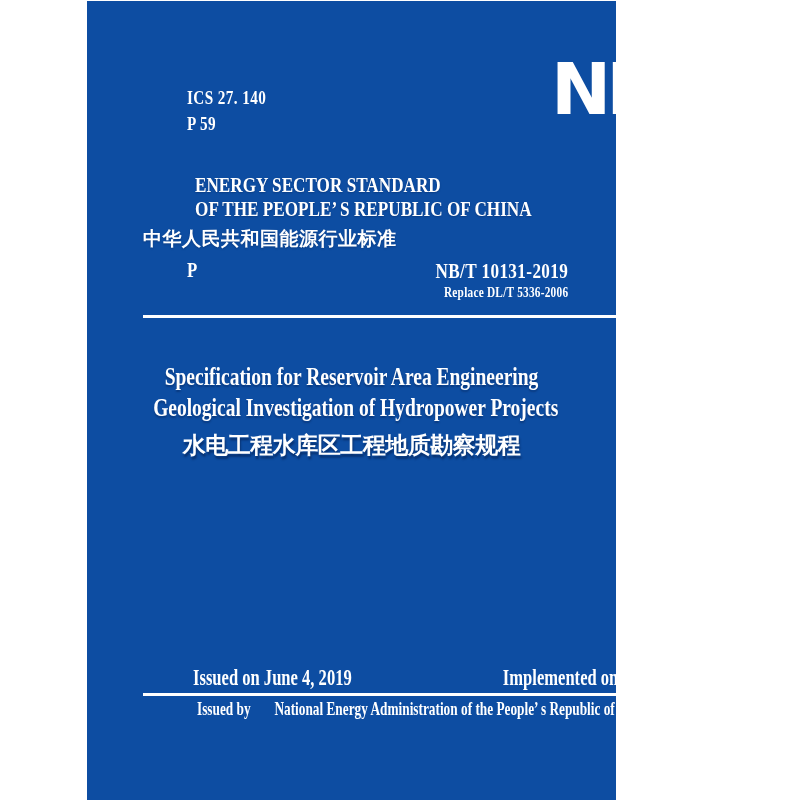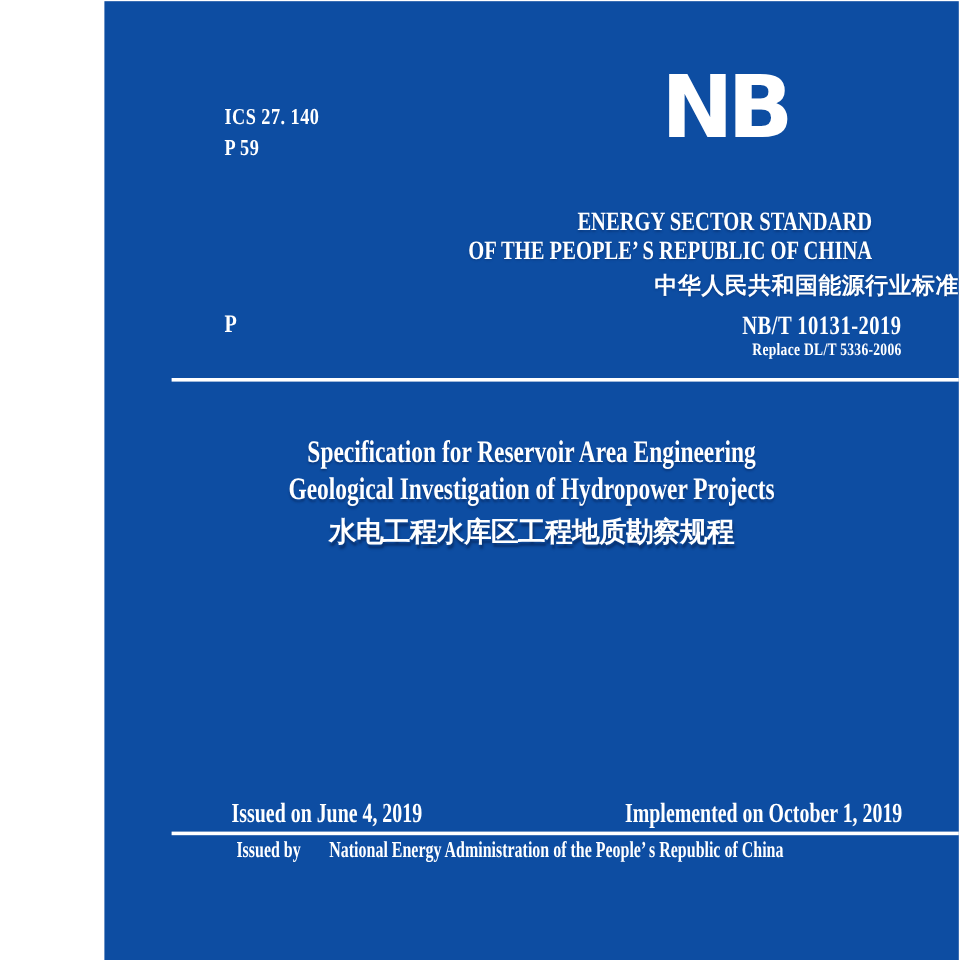--- a/index.html
+++ b/index.html
@@ -4,41 +4,41 @@
 <style>
   html,body{margin:0;padding:0;}
   body{
     width:800px;height:800px;
     background:#ffffff;
     font-family:"Liberation Serif", serif;
     overflow:hidden;
   }
   .canvas{position:relative;width:800px;height:800px;background:#ffffff;}
   .page{
-    position:absolute;left:87px;top:1px;width:712px;height:799px;
+    position:absolute;left:87px;top:1px;width:529px;height:799px;
     background:#0D4DA2;color:#ffffff;
   }
   
   .ics-block{
     position:absolute;left:100px;top:84px;
     font-size:19px;line-height:26px;font-weight:bold;
     transform:scaleX(.8);transform-origin:0 0;
     letter-spacing:.5px;white-space:nowrap;
   }
   
   .nb-logo{
     position:absolute;left:464px;top:52px;
     font-family:"DejaVu Sans","Liberation Sans",sans-serif;
     font-weight:bold;font-size:72px;line-height:1;
     letter-spacing:-5px;white-space:nowrap;
   }
   
   .org-header{
     position:absolute;left:0;right:0;top:172px;
-    padding-left:56px;text-align:right;
+    padding-left:56px;text-align:left;
     text-shadow:0 1px 2px rgba(0,20,60,.30);
   }
   .org-header .en{
     font-size:22px;line-height:24px;font-weight:bold;
     transform:scaleX(.78);transform-origin:50% 50%;white-space:nowrap;
   }
   .org-header .cn{
     margin-top:6px;
     font-family:"Liberation Sans",sans-serif;
     font-size:19px;line-height:24px;font-weight:bold;
@@ -65,21 +65,21 @@
     position:absolute;left:0;right:0;top:360px;
     text-align:center;
     text-shadow:0 2px 2px rgba(0,20,60,.35);
   }
   .title-block .t-en{
     font-size:26px;line-height:31px;font-weight:bold;
     transform:scaleX(.75);transform-origin:50% 50%;white-space:nowrap;
   }
   .title-block .t-cn{
     margin-top:7px;
-    font-family:Liberation Mono, monospace;
+    font-family:Liberation Sans, sans-serif;
     font-size:23px;line-height:30px;font-weight:bold;
     letter-spacing:-.5px;white-space:nowrap;
     text-shadow:1px 3px 2px rgba(0,15,50,.45);
   }
   
   .dates-row{
     position:absolute;left:106px;right:47px;top:666px;
     display:flex;justify-content:space-between;
     font-size:23px;line-height:22px;font-weight:bold;white-space:nowrap;
   }

